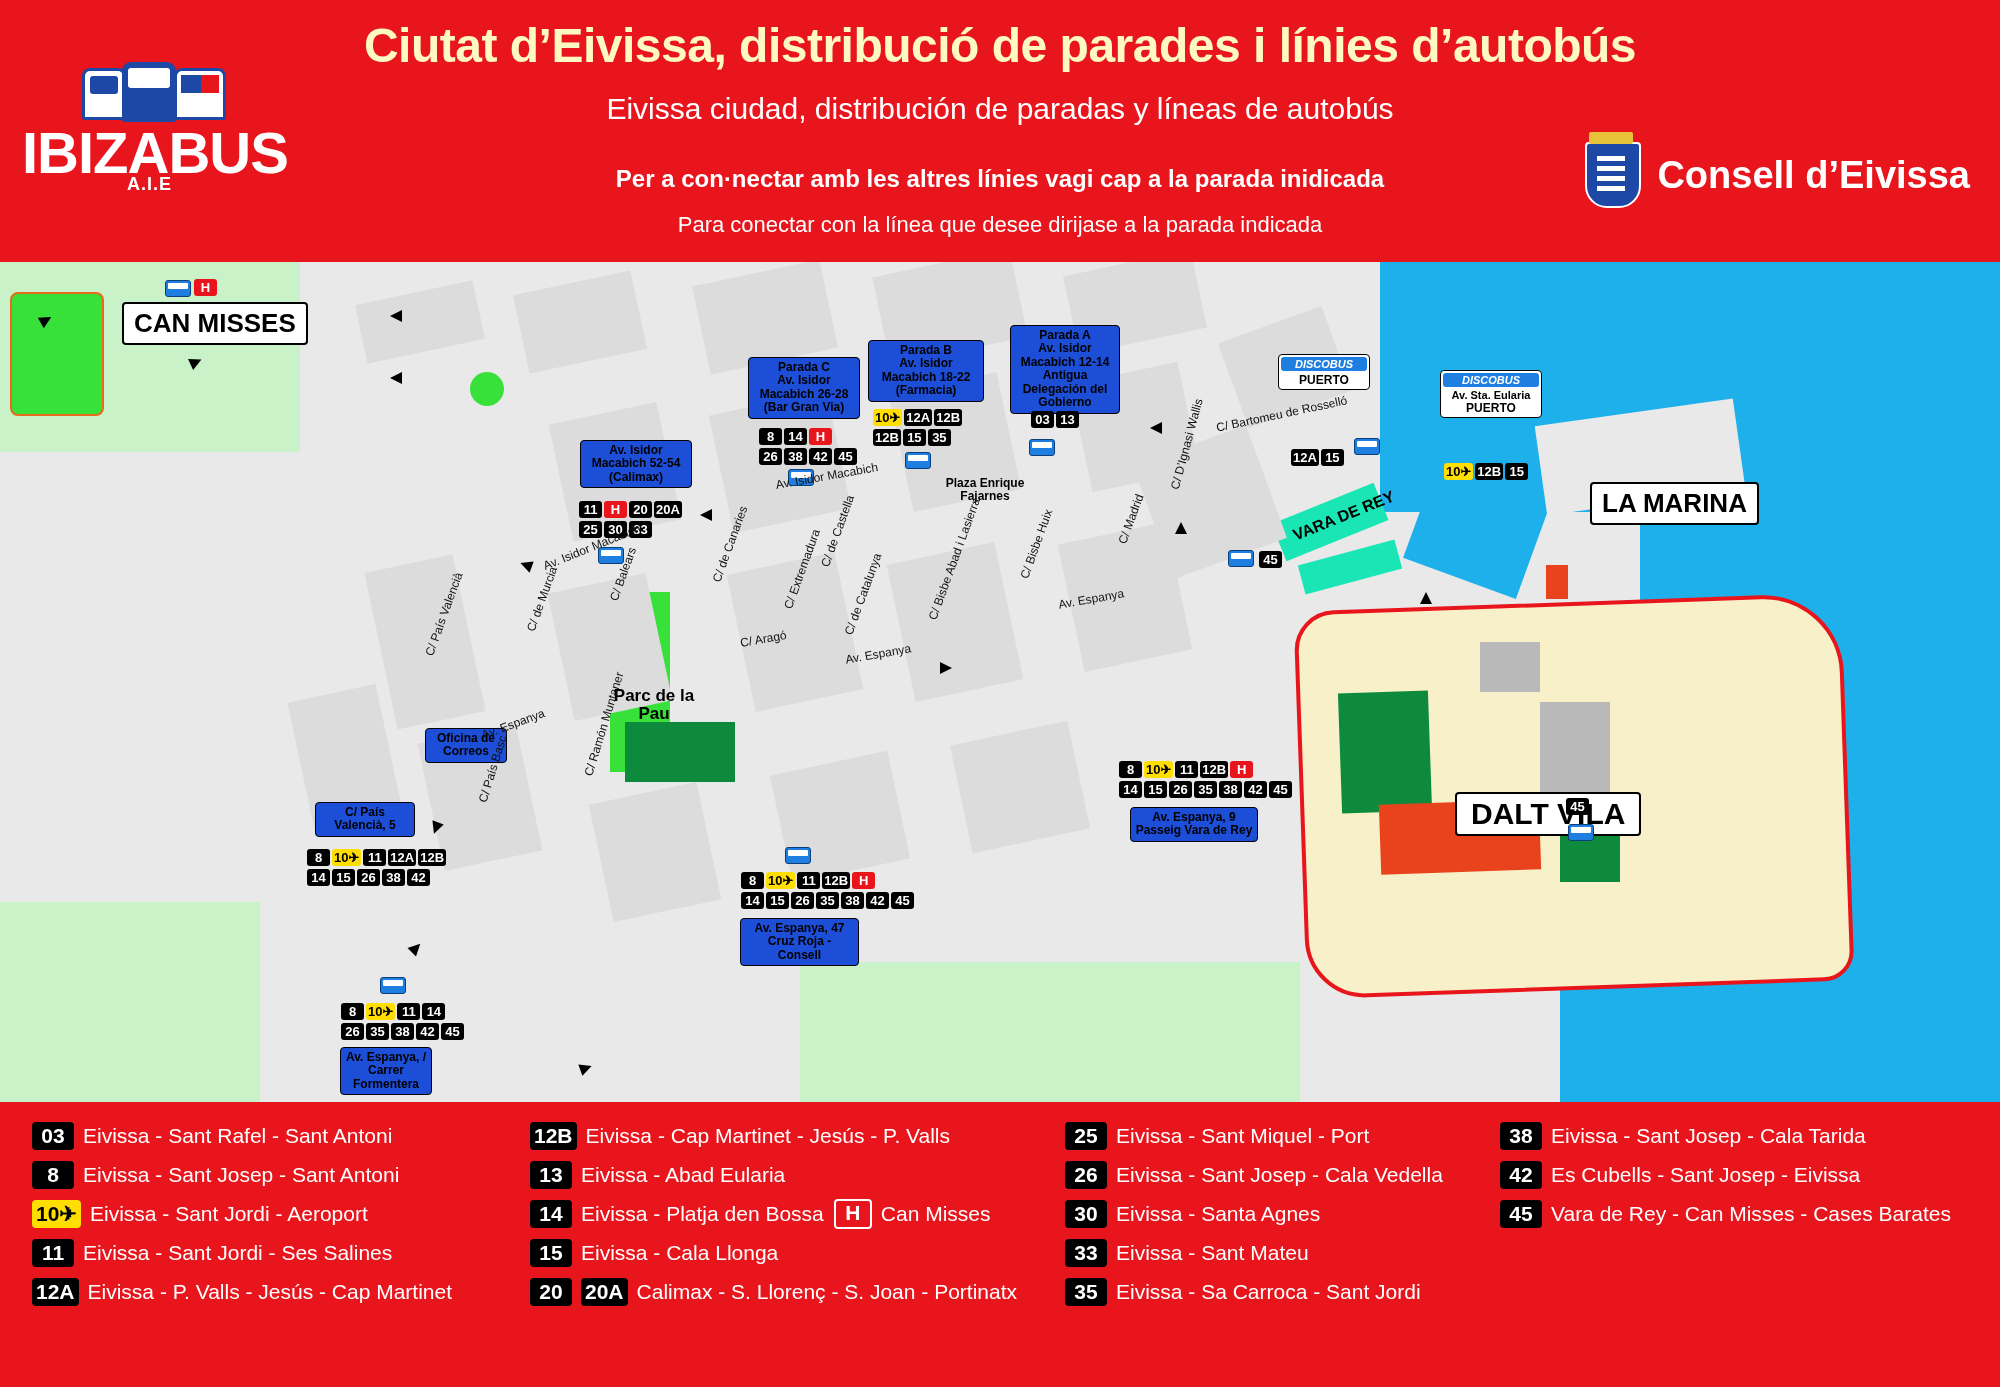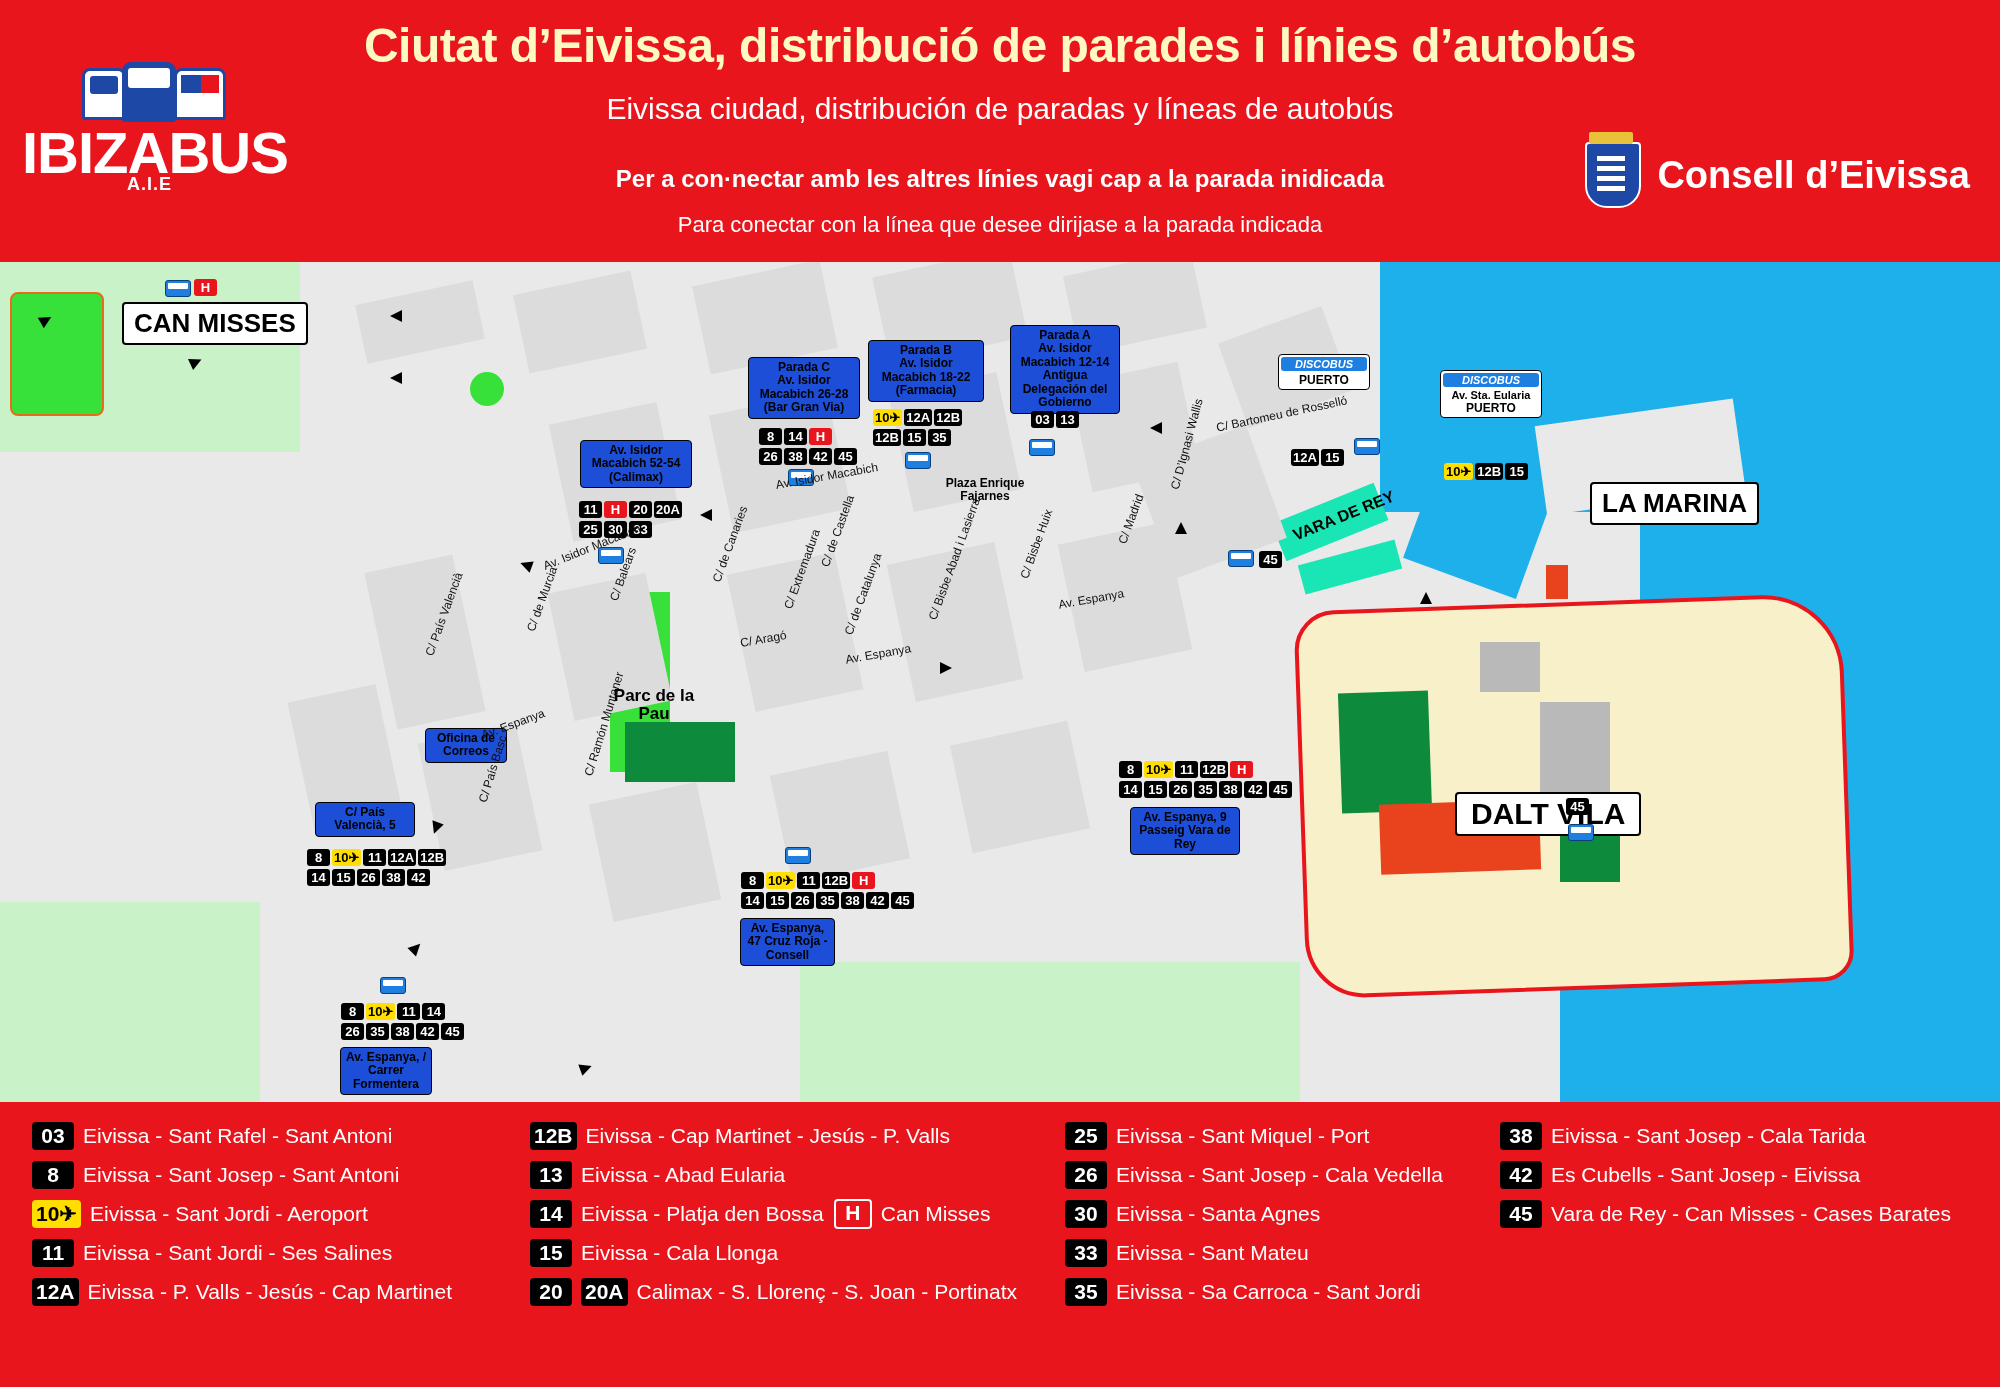--- a/index.html
+++ b/index.html
@@ -207,29 +207,29 @@
   <div class="badgerow" style="left:306px;top:586px;">
     <span class="badge">8</span><span class="badge y">10✈</span><span class="badge">11</span><span class="badge">12A</span><span class="badge">12B</span><br>
     <span class="badge">14</span><span class="badge">15</span><span class="badge">26</span><span class="badge">38</span><span class="badge">42</span>
   </div>
 
   <div class="busicon" style="left:785px;top:585px;"></div>
   <div class="badgerow" style="left:740px;top:609px;">
     <span class="badge">8</span><span class="badge y">10✈</span><span class="badge">11</span><span class="badge">12B</span><span class="badge h">H</span><br>
     <span class="badge">14</span><span class="badge">15</span><span class="badge">26</span><span class="badge">35</span><span class="badge">38</span><span class="badge">42</span><span class="badge">45</span>
   </div>
-  <div class="infobox" style="left:740px;top:656px;width:95px;text-align:center;">
+  <div class="infobox" style="left:740px;top:656px;width:119px;text-align:center;">
     <span>Av. Espanya, 47 Cruz Roja - Consell</span>
   </div>
 
   <div class="badgerow" style="left:1118px;top:498px;">
     <span class="badge">8</span><span class="badge y">10✈</span><span class="badge">11</span><span class="badge">12B</span><span class="badge h">H</span><br>
     <span class="badge">14</span><span class="badge">15</span><span class="badge">26</span><span class="badge">35</span><span class="badge">38</span><span class="badge">42</span><span class="badge">45</span>
   </div>
-  <div class="infobox" style="left:1130px;top:545px;width:110px;">
+  <div class="infobox" style="left:1130px;top:545px;width:128px;">
     <span>Av. Espanya, 9 Passeig Vara de Rey</span>
   </div>
 
   <div class="busicon" style="left:380px;top:715px;"></div>
   <div class="badgerow" style="left:340px;top:740px;">
     <span class="badge">8</span><span class="badge y">10✈</span><span class="badge">11</span><span class="badge">14</span><br>
     <span class="badge">26</span><span class="badge">35</span><span class="badge">38</span><span class="badge">42</span><span class="badge">45</span>
   </div>
   <div class="infobox" style="left:340px;top:785px;width:92px;">
     <span>Av. Espanya, / Carrer Formentera</span>

